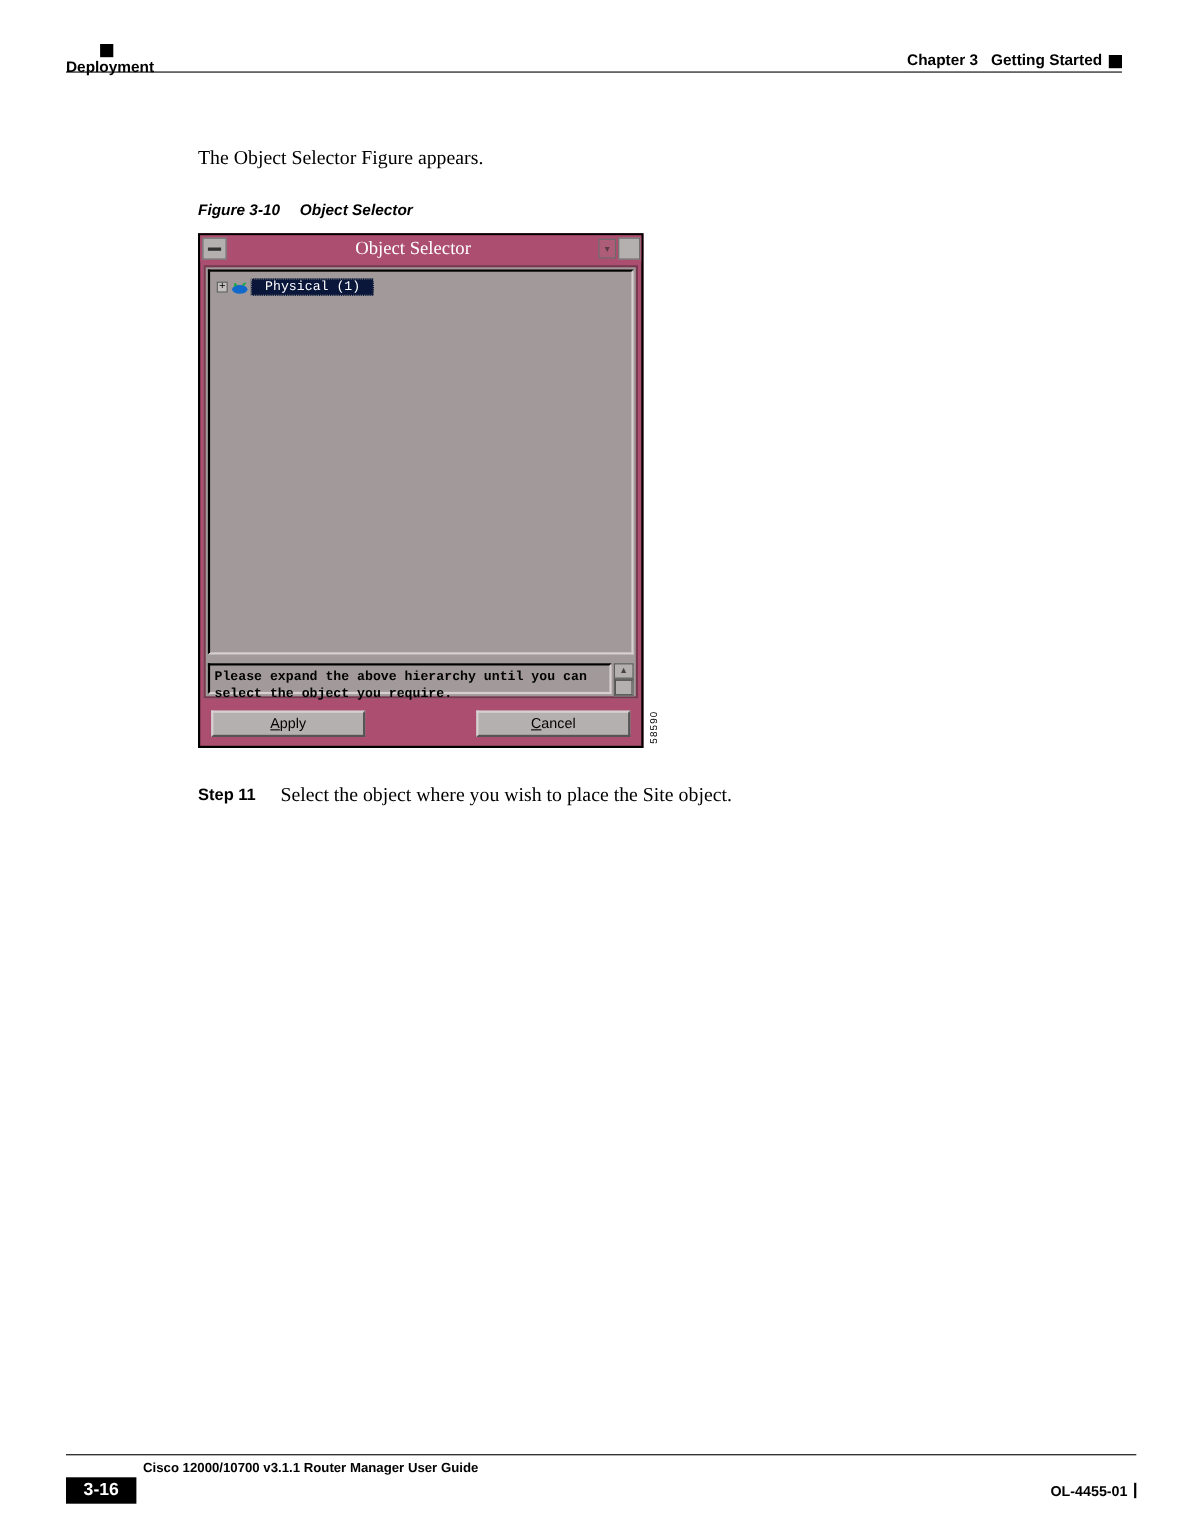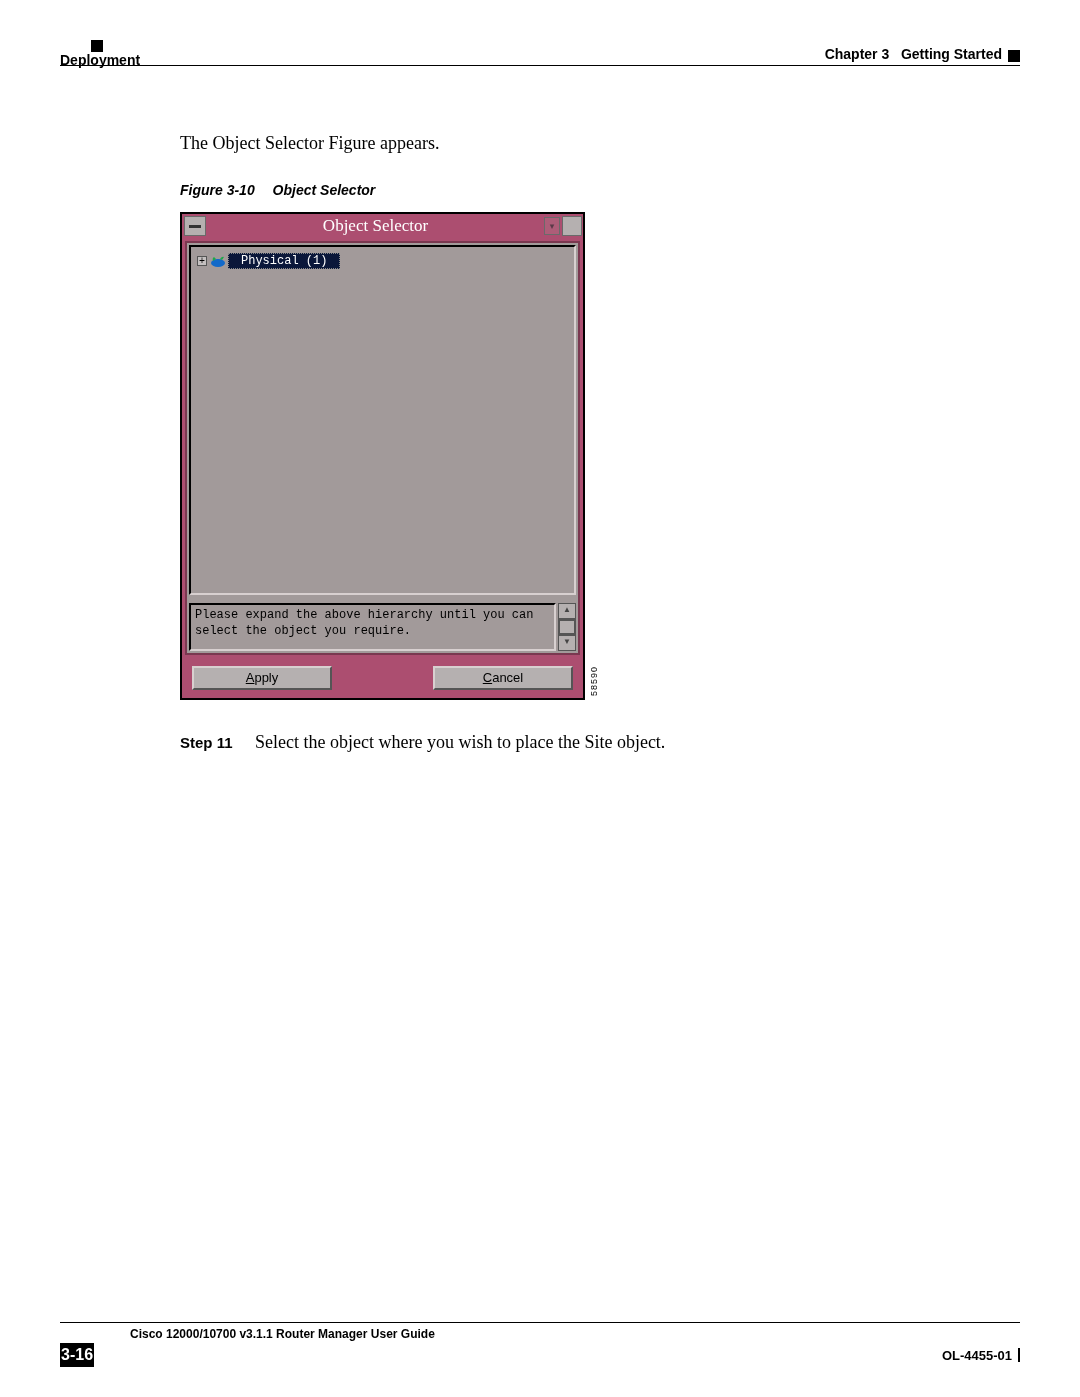--- a/index.html
+++ b/index.html
@@ -179,21 +179,22 @@
   }
   .tree-label {
     background: #0b173a;
     color: #fff;
     padding: 0 12px;
     border: 1px dotted #888;
   }
   .os-msg {
     display: flex;
     margin-top: 8px;
-    height: 48px;
+    height: 28px;
+    font-weight: bold;
   }
   .os-msg-text {
     flex: 1;
     background: #a29a9a;
     border: 2px solid #000;
     border-right-color: #d8d0d0;
     border-bottom-color: #d8d0d0;
     font-family: "Courier New", monospace;
     font-size: 12px;
     color: #000;
@@ -269,21 +270,21 @@
     padding-top: 2px;
   }
   .step-text b {
     font-weight: bold;
   }
   
   .page-footer {
     position: absolute;
     bottom: 30px;
     left: 60px;
-    right: 60px;
+    right: 47px;
   }
   .footer-rule {
     border-top: 1px solid #000;
     margin-bottom: 4px;
   }
   .footer-top {
     font-family: Arial, sans-serif;
     font-size: 12px;
     font-weight: bold;
     padding-left: 70px;
@@ -293,21 +294,21 @@
     justify-content: space-between;
     align-items: center;
     margin-top: 2px;
   }
   .page-num-box {
     background: #000;
     color: #fff;
     font-family: Arial, sans-serif;
     font-weight: bold;
     font-size: 16px;
-    padding: 3px 1px;
+    padding: 3px 16px;
   }
   .doc-id {
     font-family: Arial, sans-serif;
     font-weight: bold;
     font-size: 13px;
     display: flex;
     align-items: center;
   }
   .vbar {
     display: inline-block;

